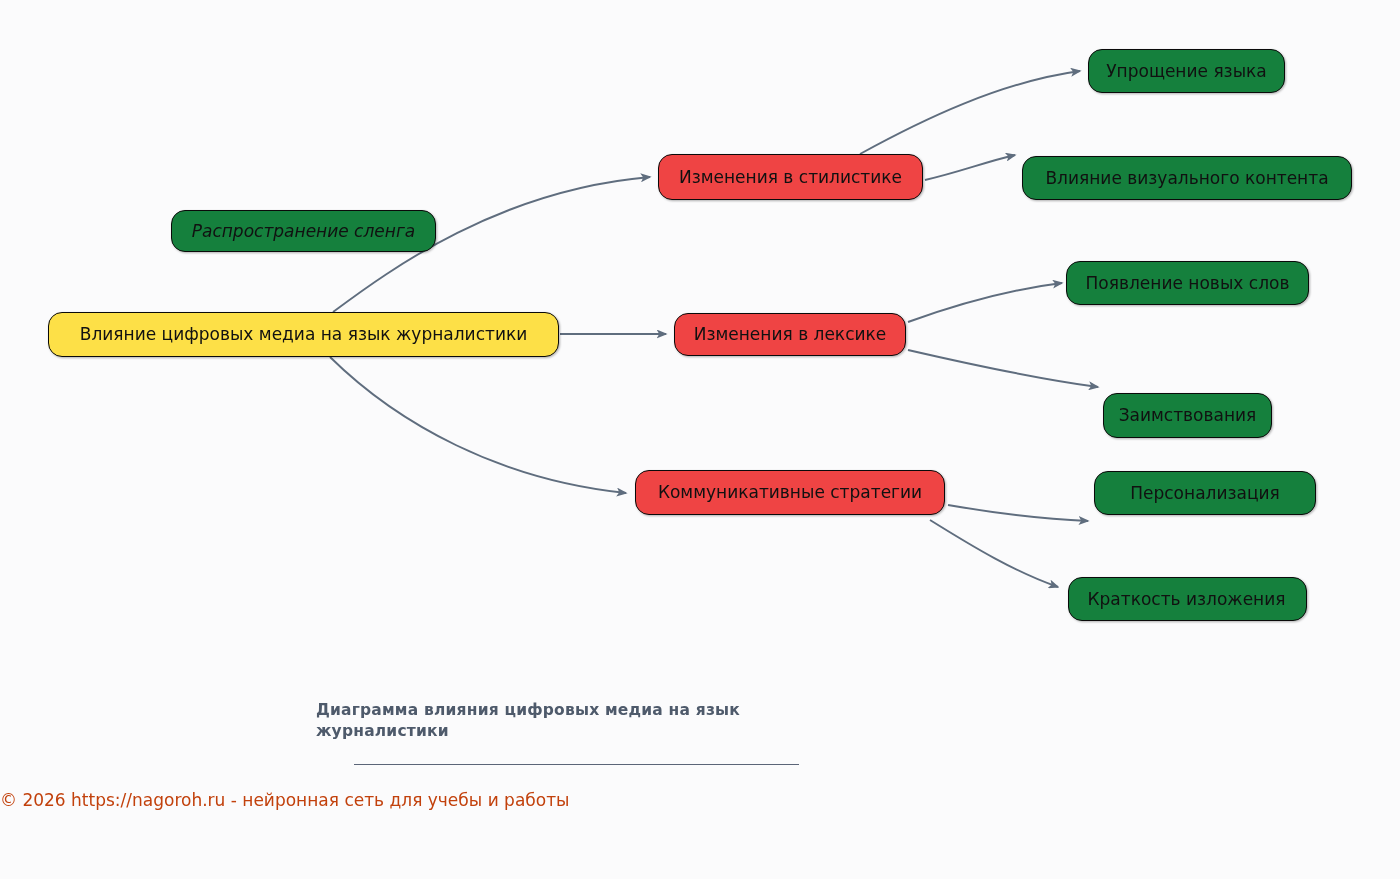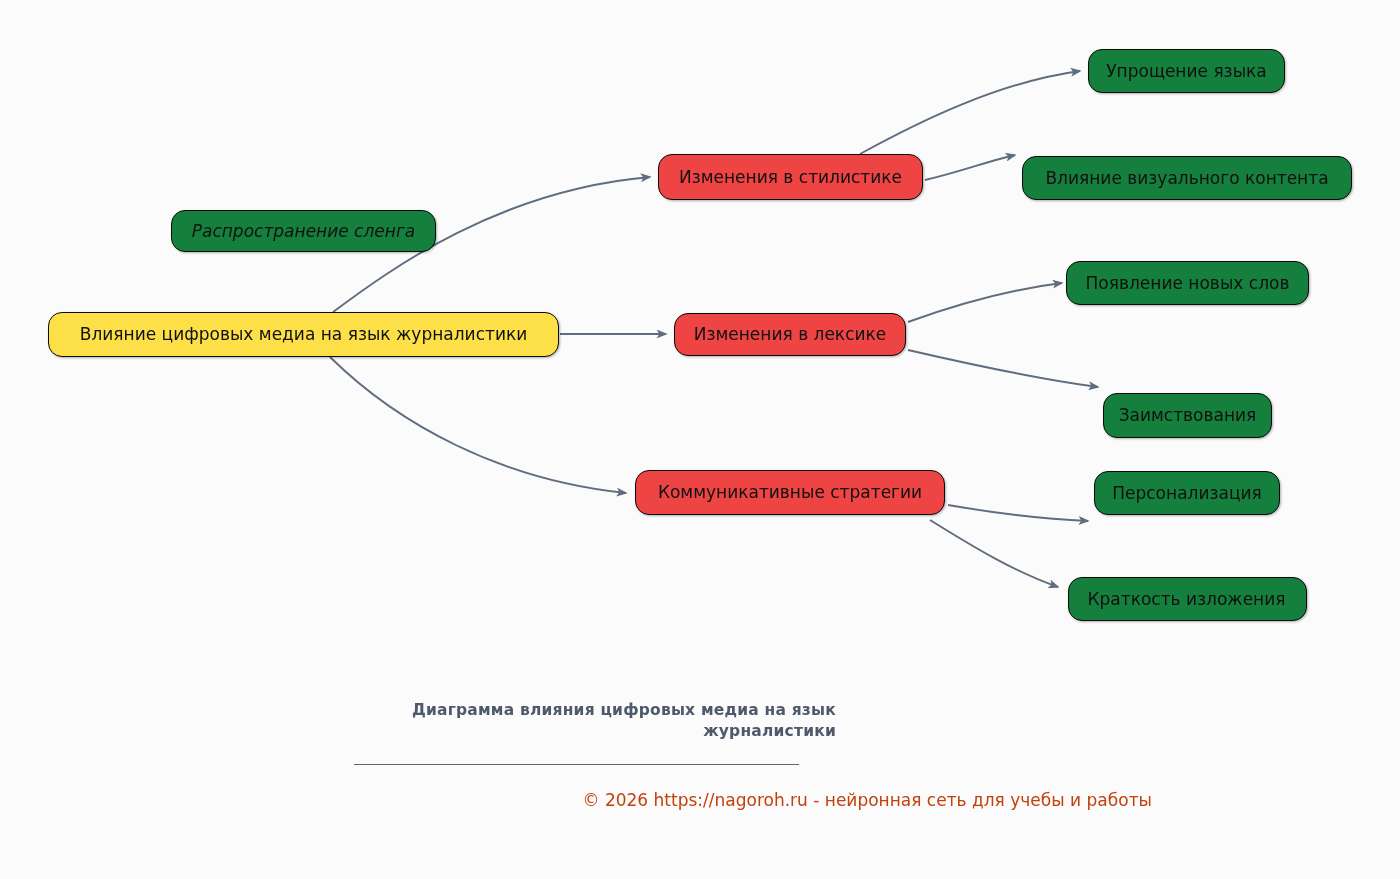--- a/index.html
+++ b/index.html
@@ -56,21 +56,21 @@
   }
   .node.leaf {
     background: #15803d;
   }
   
   .caption-block {
     position: absolute;
     left: 0;
     top: 700px;
     width: 1152px;
-    text-align: right;
+    text-align: left;
   }
   .caption-title {
     font-family: "DejaVu Sans", sans-serif;
     font-size: 15.5px;
     font-weight: bold;
     color: #4e5a6b;
     line-height: 1.35;
     letter-spacing: 0.2px;
     margin: 0 auto;
     width: 520px;
@@ -152,21 +152,21 @@
   </div>
 
   <div class="node leaf" style="left:1066px; top:261px; width:243px; height:44px;">
     <span>Появление новых слов</span>
   </div>
 
   <div class="node leaf" style="left:1103px; top:365px; width:169px; height:45px;margin-top:28px;">
     <span>Заимствования</span>
   </div>
 
-  <div class="node leaf" style="left:1094px; top:471px; width:186px; height:44px;">
+  <div class="node leaf" style="left:1094px; top:471px; width:222px; height:44px;">
     <span>Персонализация</span>
   </div>
 
   <div class="node leaf" style="left:1068px; top:577px; width:239px; height:44px;padding-left:12px;">
     <span>Краткость изложения</span>
   </div>
 
   <div class="caption-block">
     <div class="caption-title">
       <span>Диаграмма влияния цифровых медиа на язык</span>

